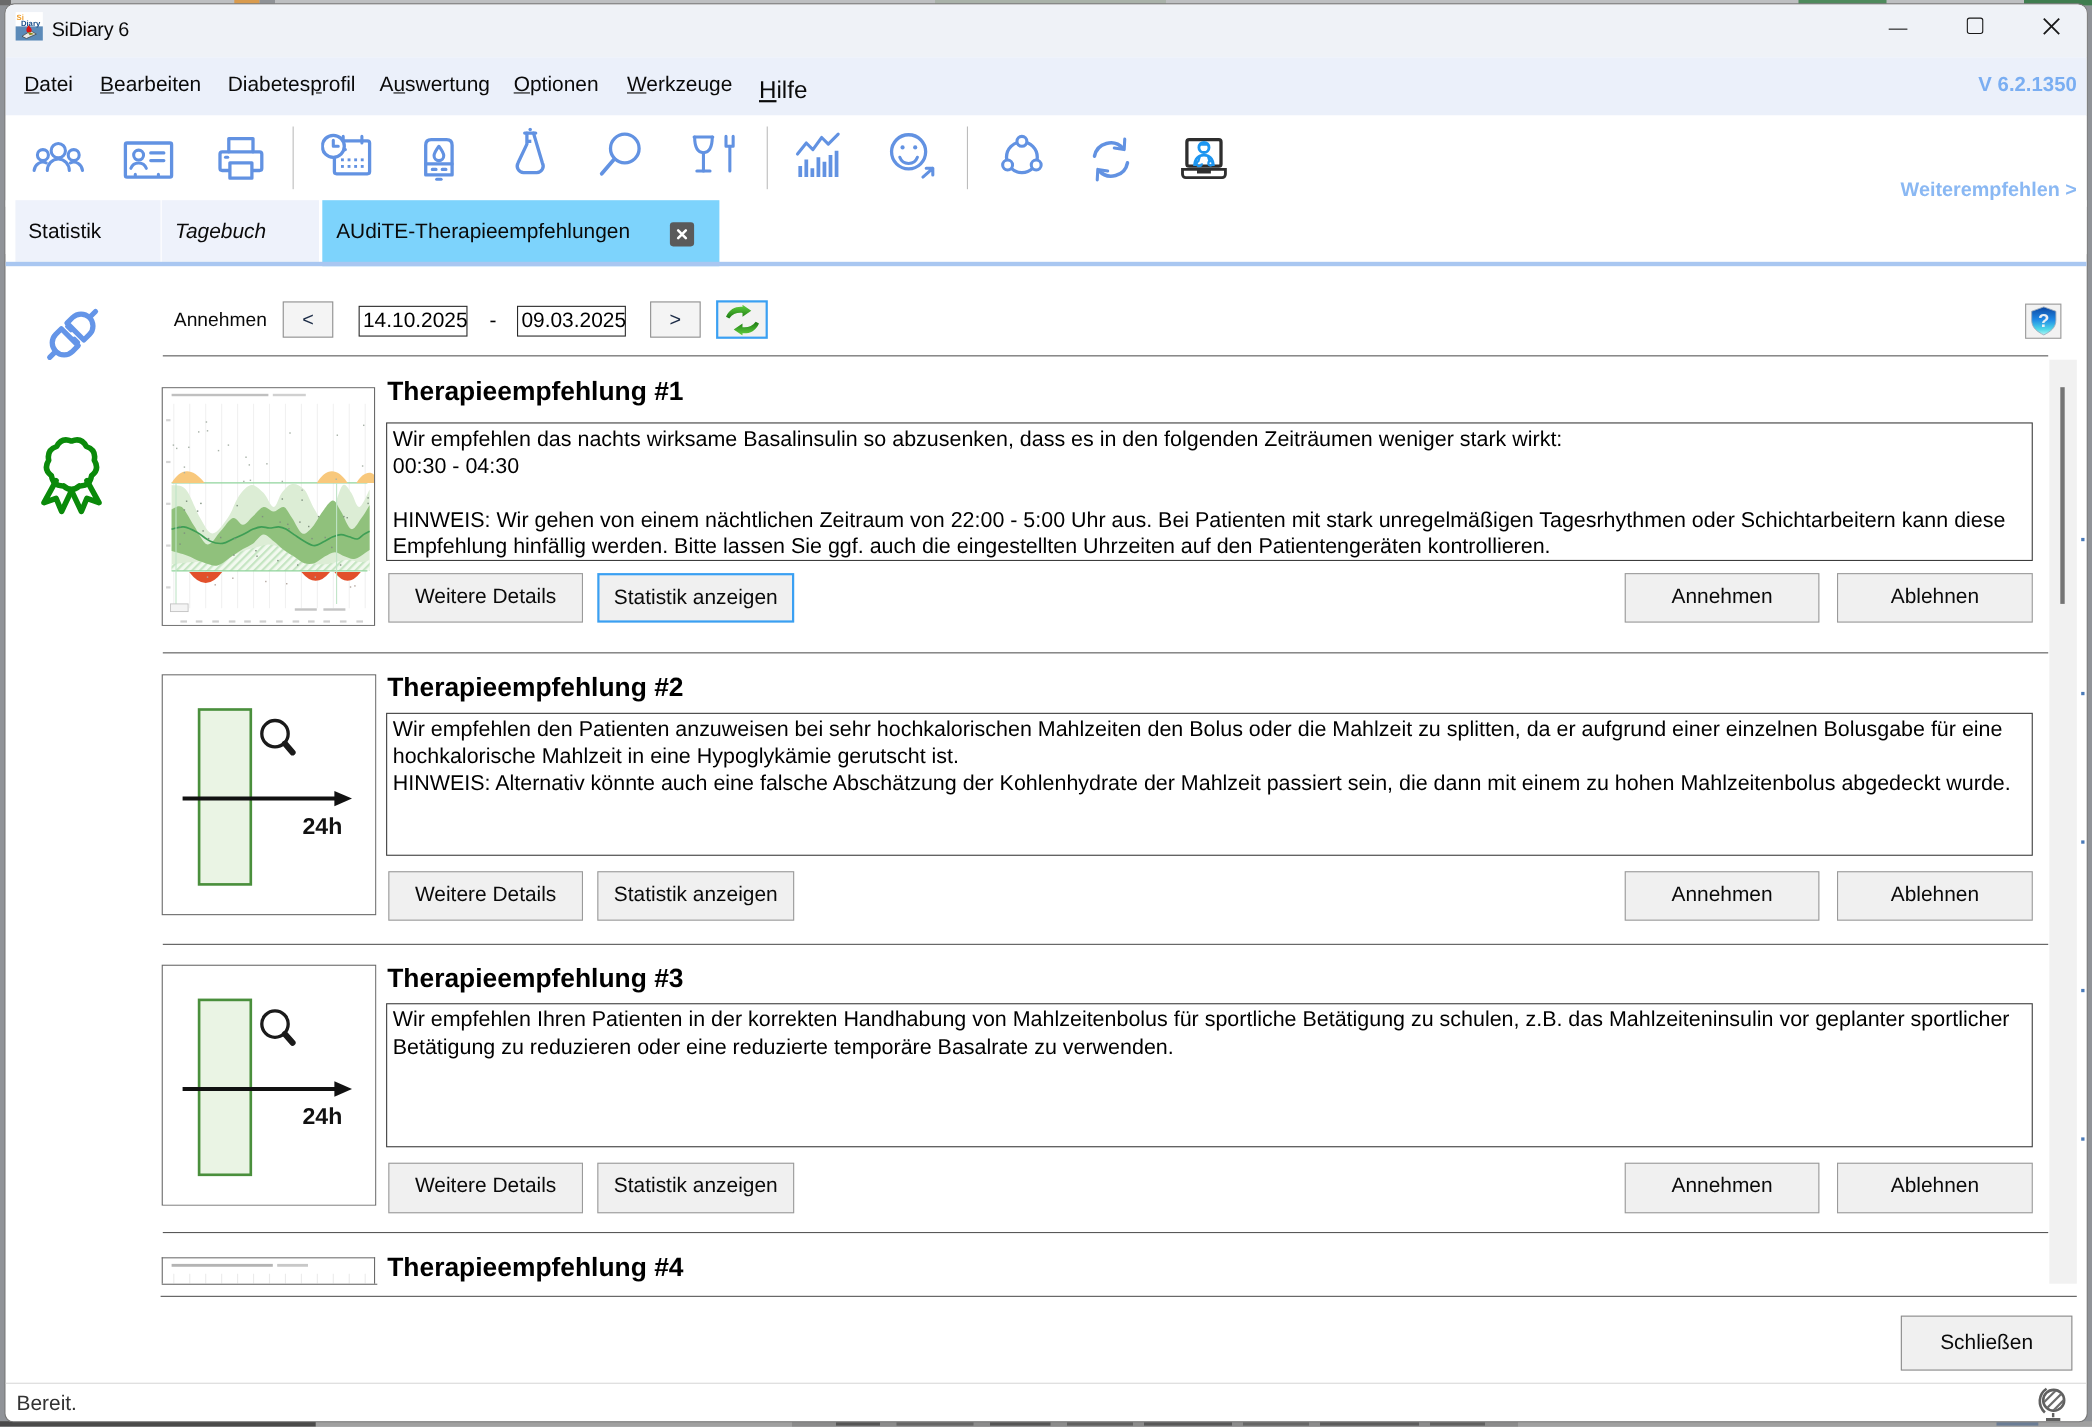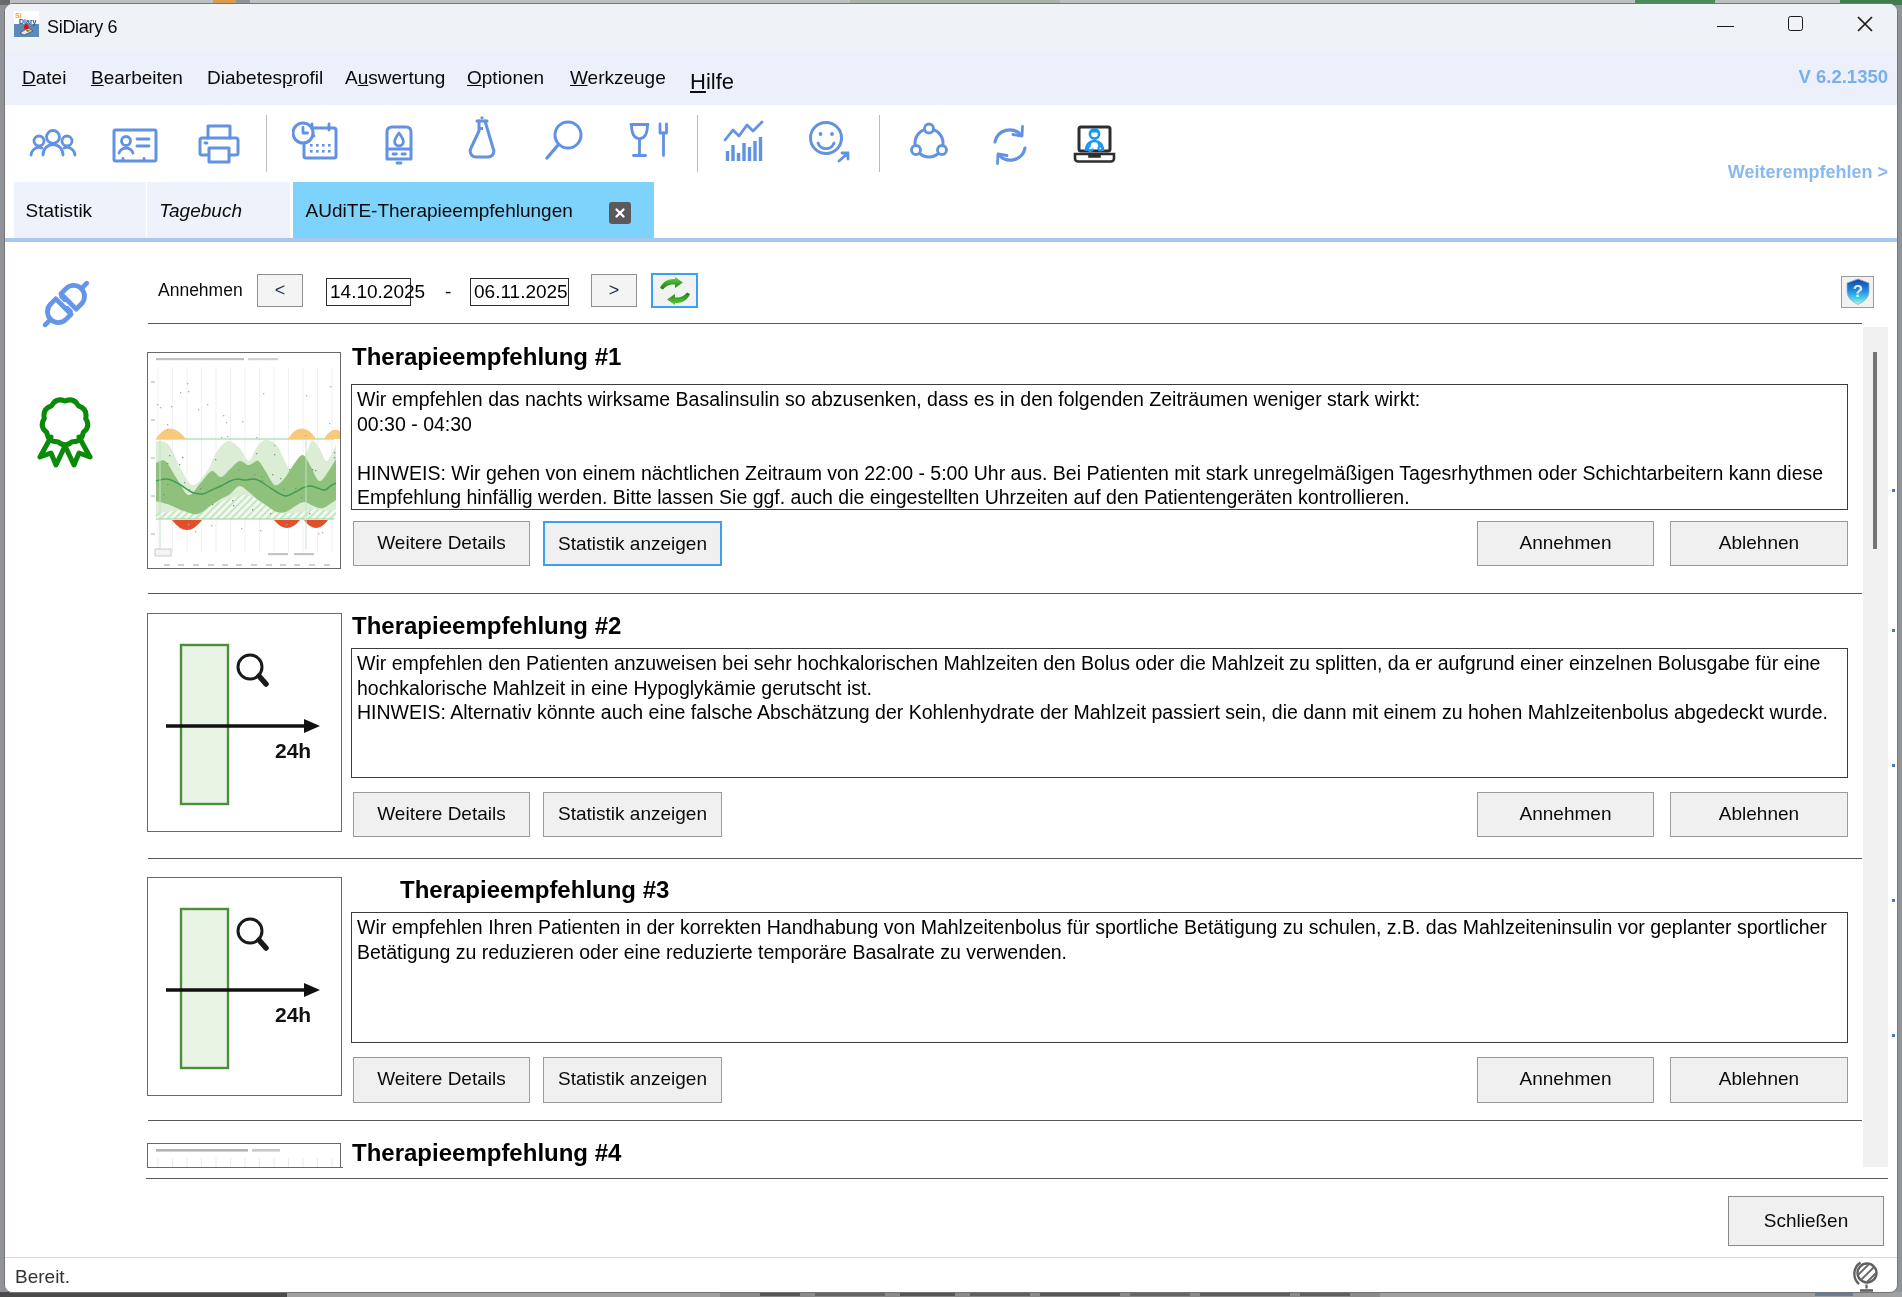--- a/index.html
+++ b/index.html
@@ -173,23 +173,23 @@
           <path d="M21.5 28.6 h5 M33.5 31.4 h5" stroke-width="3.2"></path>
         </g>
       </svg></div>
     <div style="position:absolute;left:29px;top:391px;"><svg width="62" height="78" viewBox="0 0 62 78" fill="none" stroke="#0a8a0a" stroke-width="5" stroke-linecap="round" stroke-linejoin="round">
         <path d="M31.0 6.0 Q40.0 2.3 44.5 10.9 Q53.7 13.9 51.7 23.4 Q56.9 31.6 49.2 37.5 Q47.9 47.1 38.2 46.7 Q31.0 53.2 23.8 46.7 Q14.1 47.1 12.8 37.5 Q5.1 31.6 10.3 23.4 Q8.3 13.9 17.5 10.9 Q22.0 2.3 31.0 6.0 Z"></path>
         <path d="M17 42 L6 62 L17 58 L22 70 L31 51"></path>
         <path d="M45 42 L56 62 L45 58 L40 70 L31 51"></path>
       </svg></div>
     <div style="position:absolute;left:153px;top:276px;font-size:17.5px;color:#0a0a0a;">Annehmen</div>
     <div style="position:absolute;left:252px;top:270px;width:46px;height:33px;background:#f4f4f4;border:1px solid #8f8f8f;box-sizing:border-box;text-align:center;font-size:18px;color:#1a2a45;line-height:31px;">&lt;</div>
-    <div style="position:absolute;left:321px;top:274px;width:85px;height:28px;background:#fff;border:1px solid #2b2b2b;box-sizing:border-box;font-size:19px;color:#000;line-height:26px;padding-left:3px;">14.10.2025</div>
+    <div style="position:absolute;left:321px;top:274px;width:99px;height:28px;background:#fff;border:1px solid #2b2b2b;box-sizing:border-box;font-size:19px;color:#000;line-height:26px;padding-left:3px;">14.10.2025</div>
     <div style="position:absolute;left:440px;top:277px;font-size:19px;color:#000;">-</div>
-    <div style="position:absolute;left:465px;top:274px;width:99px;height:28px;background:#fff;border:1px solid #2b2b2b;box-sizing:border-box;font-size:19px;color:#000;line-height:26px;padding-left:3px;">06.11.2025</div>
+    <div style="position:absolute;left:465px;top:274px;width:99px;height:28px;background:#fff;border:1px solid #2b2b2b;box-sizing:border-box;font-size:19px;color:#000;line-height:26px;padding-left:3px;">09.03.2025</div>
     <div style="position:absolute;left:586px;top:270px;width:46px;height:33px;background:#f4f4f4;border:1px solid #8f8f8f;box-sizing:border-box;text-align:center;font-size:18px;color:#1a2a45;line-height:31px;">&gt;</div>
     <div style="position:absolute;left:646px;top:269px;width:47px;height:35px;background:#f2f2f2;border:2px solid #3aa0f3;box-sizing:border-box;text-align:center;padding-top:2px;"><svg width="34" height="28" viewBox="0 0 34 28">
         <defs>
           <linearGradient id="gg" x1="0" y1="0" x2="0" y2="1">
             <stop offset="0" stop-color="#63d242"></stop>
             <stop offset="1" stop-color="#1c7a12"></stop>
           </linearGradient>
           <linearGradient id="gg2" x1="0" y1="1" x2="0" y2="0">
             <stop offset="0" stop-color="#63d242"></stop>
             <stop offset="1" stop-color="#1c7a12"></stop>
@@ -367,21 +367,21 @@
     <div style="position:absolute;left:1665px;top:788px;width:178px;height:45px;background:#f0f0f0;border:1px solid #9a9a9a;box-sizing:border-box;text-align:center;line-height:41px;font-size:19px;color:#0a0a0a;">Ablehnen</div>
     <div style="position:absolute;left:142px;top:873px;width:195px;height:219px;border:1px solid #6a6a6a;box-sizing:border-box;overflow:hidden;"><svg width="194" height="219" viewBox="0 0 194 219">
         <rect width="194" height="219" fill="#fff"></rect>
         <rect x="33" y="31" width="47" height="159" fill="#eaf4e4" stroke="#4a8f3c" stroke-width="2.4"></rect>
         <path d="M18 112 H158" stroke="#111" stroke-width="3.6"></path>
         <path d="M156 105 L172 112 L156 119 Z" fill="#111"></path>
         <circle cx="102" cy="53" r="12" stroke="#1a1a1a" stroke-width="3" fill="none"></circle>
         <path d="M111 62 L118 70" stroke="#1a1a1a" stroke-width="5.5" stroke-linecap="round"></path>
         <text x="127" y="144" font-family="Liberation Sans, sans-serif" font-size="21" font-weight="bold" fill="#111">24h</text>
       </svg></div>
-    <div style="position:absolute;left:347px;top:872px;font-size:24px;font-weight:bold;color:#000;margin-left:48px;">Therapieempfehlung #3</div>
+    <div style="position:absolute;left:347px;top:872px;font-size:24px;font-weight:bold;color:#000;">Therapieempfehlung #3</div>
     <div style="position:absolute;left:346px;top:908px;width:1497px;height:131px;border:1px solid #3c3c3c;box-sizing:border-box;background:#fff;font-size:19.5px;color:#000;line-height:24.5px;padding:2px 5px;overflow:hidden;white-space:nowrap;">Wir empfehlen Ihren Patienten in der korrekten Handhabung von Mahlzeitenbolus für sportliche Betätigung zu schulen, z.B. das Mahlzeiteninsulin vor geplanter sportlicher<br>Betätigung zu reduzieren oder eine reduzierte temporäre Basalrate zu verwenden.</div>
     <div style="position:absolute;left:348px;top:1053px;width:177px;height:46px;background:#f0f0f0;border:1px solid #9a9a9a;box-sizing:border-box;text-align:center;line-height:42px;font-size:19px;color:#0a0a0a;">Weitere Details</div>
     <div style="position:absolute;left:538px;top:1053px;width:179px;height:46px;background:#f0f0f0;border:1px solid #9a9a9a;box-sizing:border-box;text-align:center;line-height:42px;font-size:19px;color:#0a0a0a;">Statistik anzeigen</div>
     <div style="position:absolute;left:1472px;top:1053px;width:177px;height:46px;background:#f0f0f0;border:1px solid #9a9a9a;box-sizing:border-box;text-align:center;line-height:42px;font-size:19px;color:#0a0a0a;">Annehmen</div>
     <div style="position:absolute;left:1665px;top:1053px;width:178px;height:46px;background:#f0f0f0;border:1px solid #9a9a9a;box-sizing:border-box;text-align:center;line-height:42px;font-size:19px;color:#0a0a0a;">Ablehnen</div>
     <div style="position:absolute;left:142px;top:1139px;width:194px;height:24px;border:1px solid #6a6a6a;border-bottom:none;box-sizing:border-box;overflow:hidden;"><svg width="194" height="23" viewBox="0 0 194 23">
         <rect width="194" height="23" fill="#fff"></rect>
         <rect x="8" y="5" width="92" height="2.6" fill="#b4b4b4"></rect>
         <rect x="104" y="5" width="28" height="2.6" fill="#c8c8c8"></rect>
         <path d="M10.0 14 V23" stroke="#ebebeb" stroke-width="1"></path>

